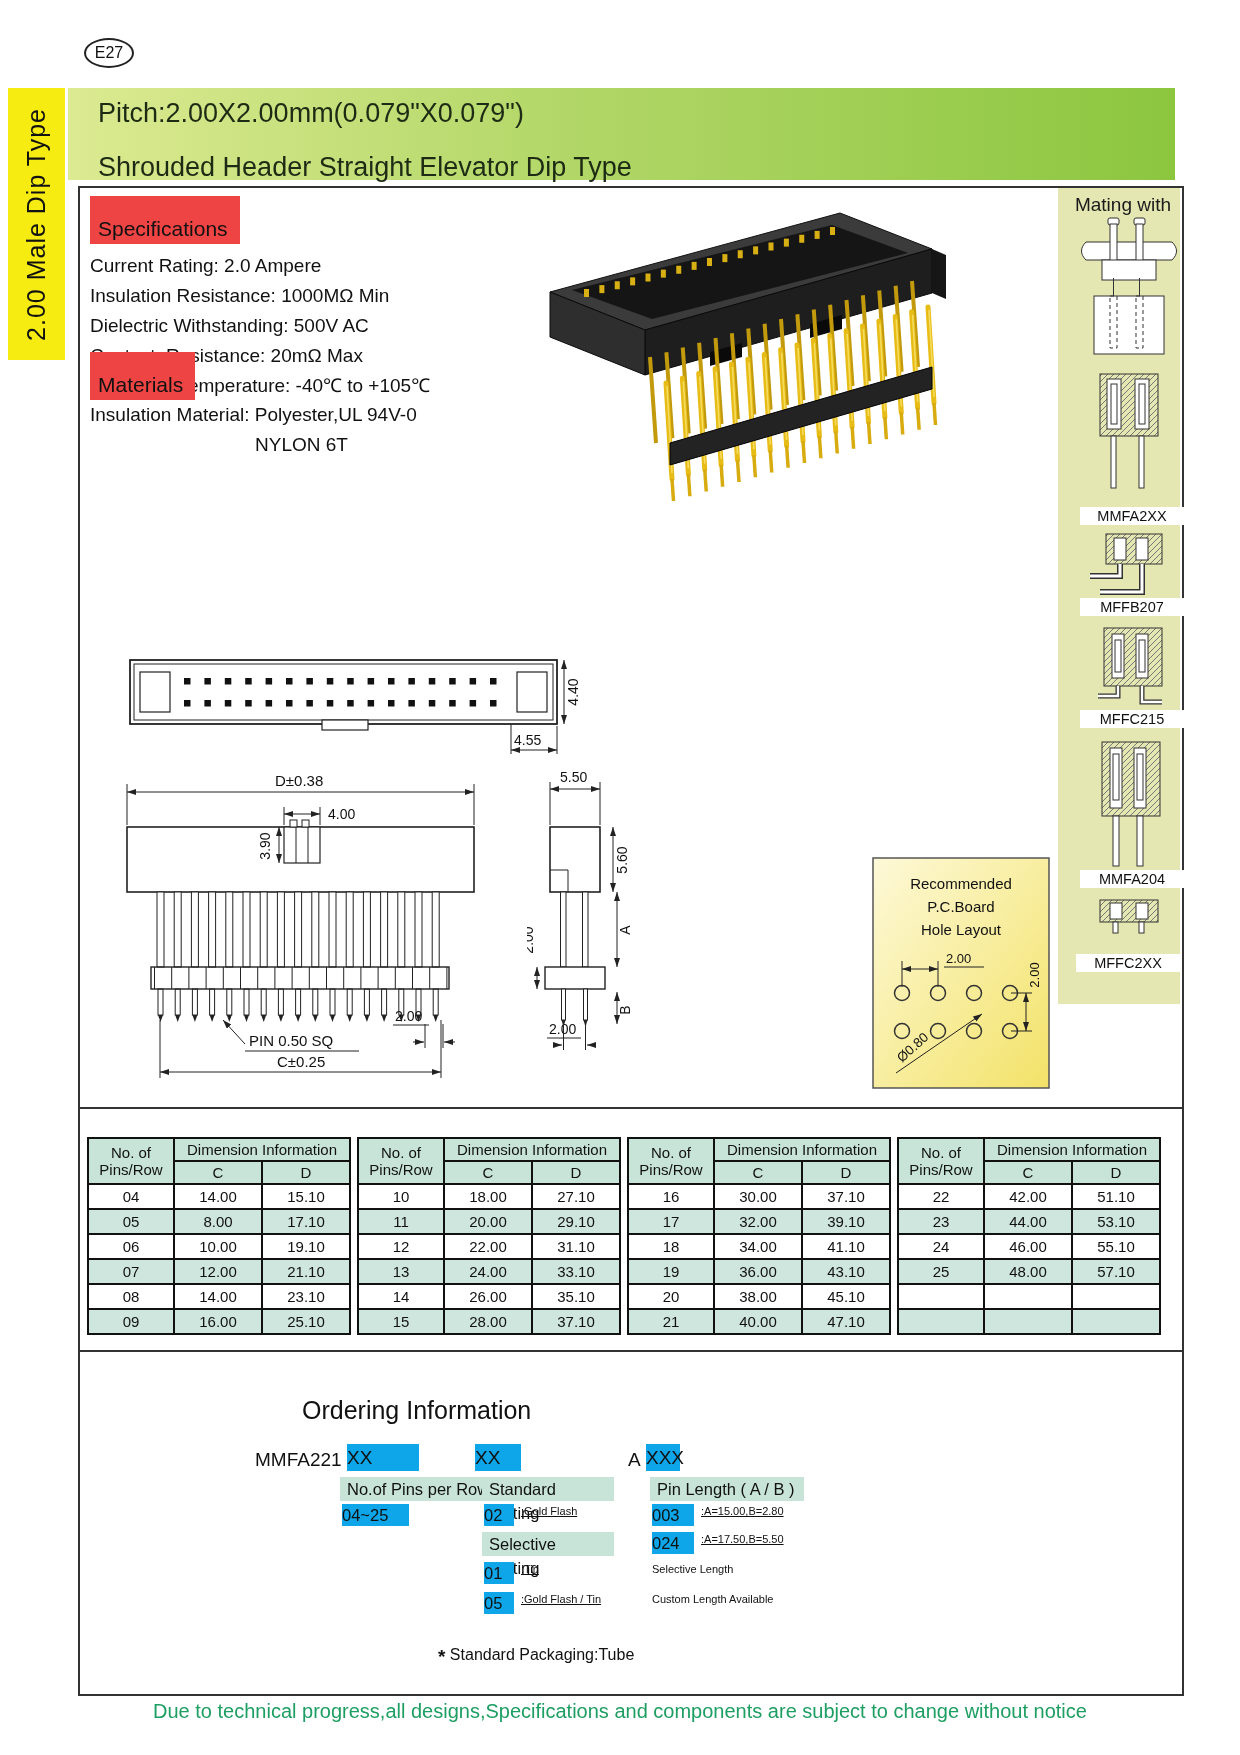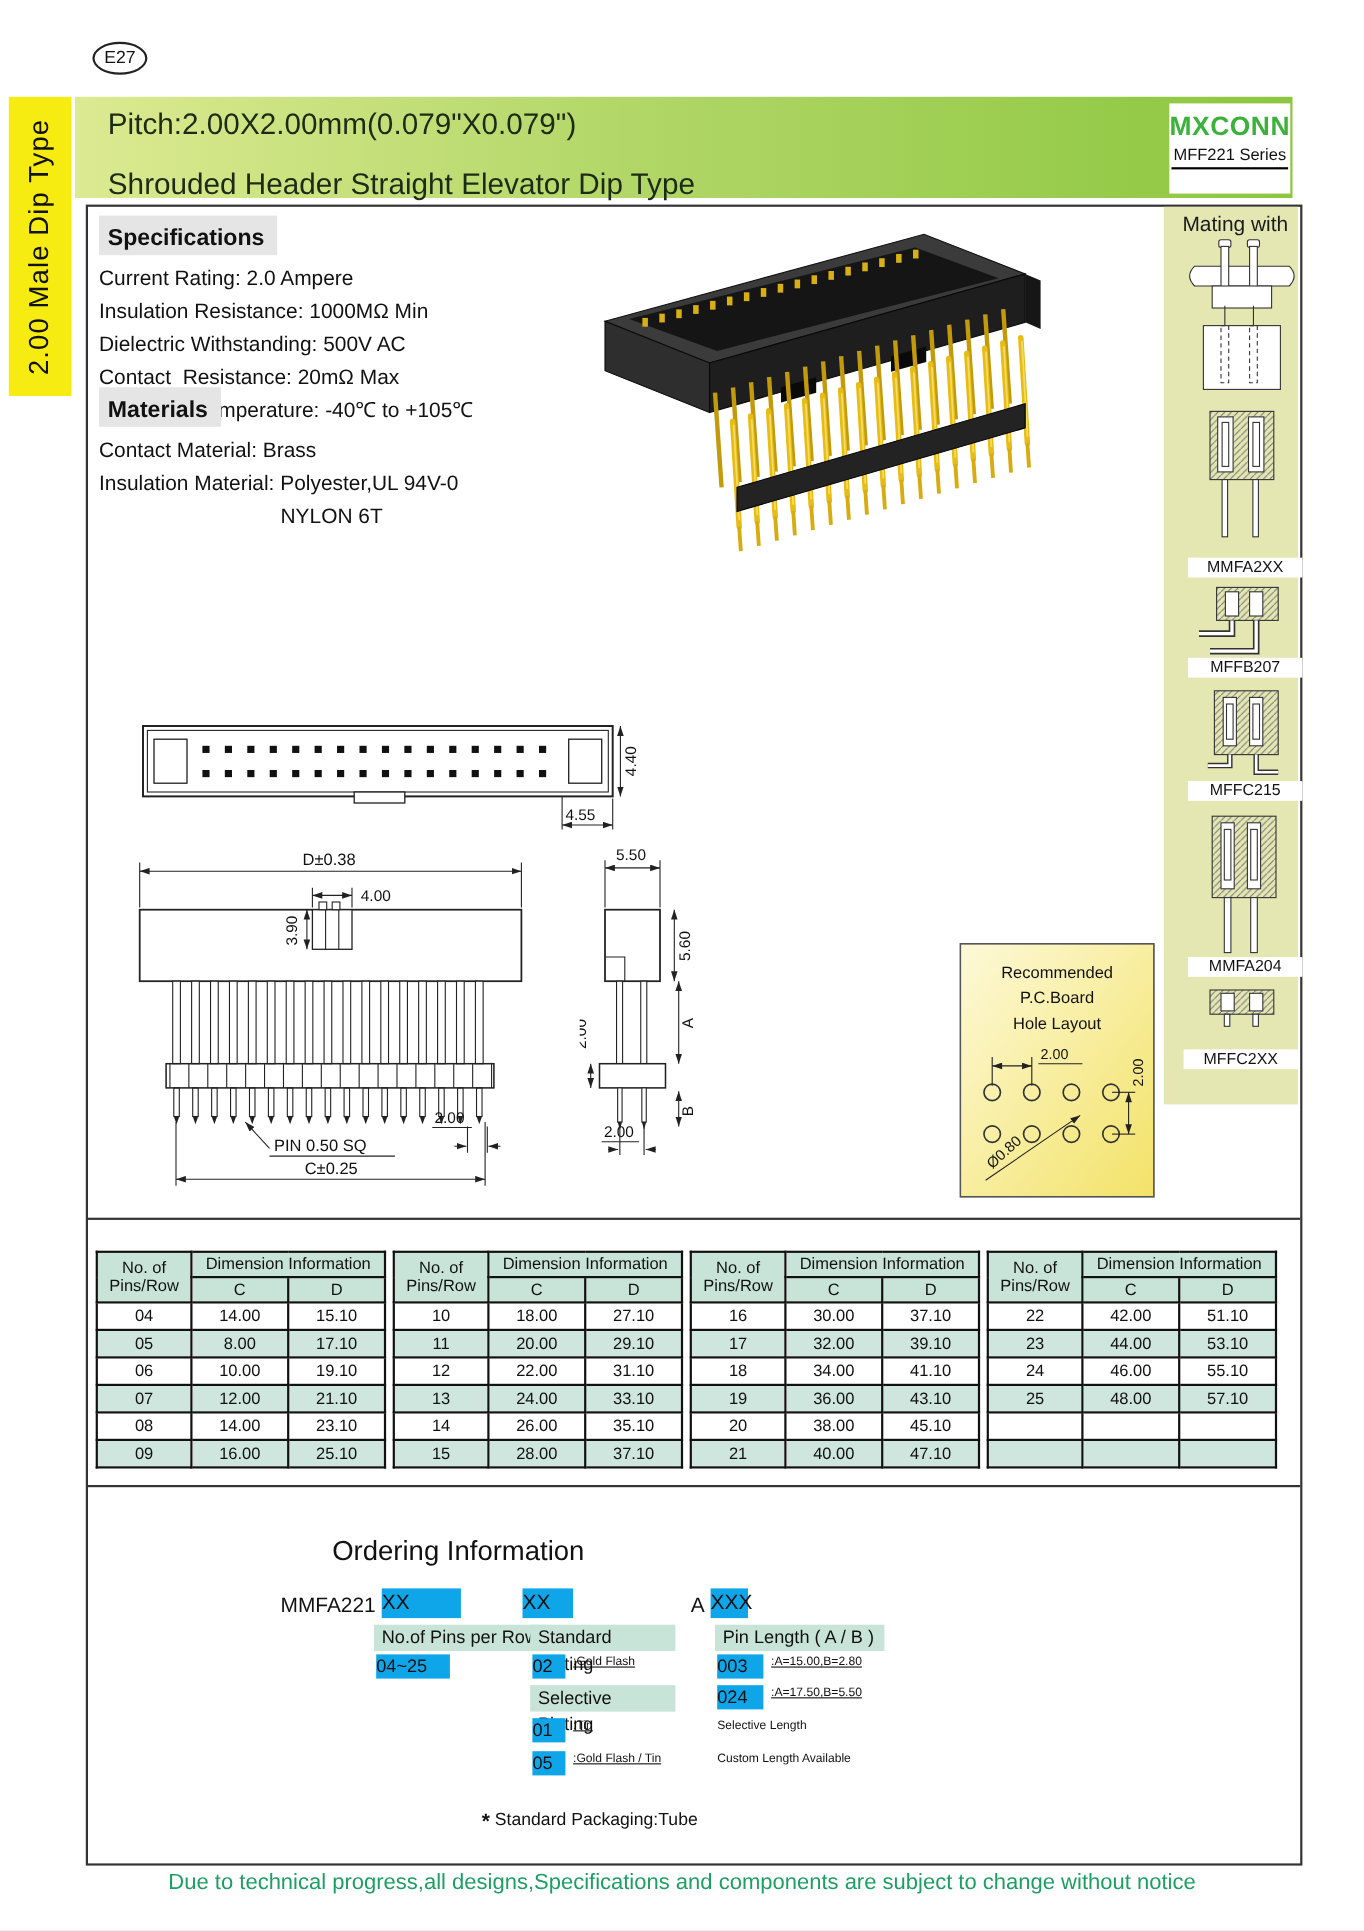--- a/index.html
+++ b/index.html
@@ -18,21 +18,21 @@
         background:linear-gradient(90deg,#dcea91 0%,#b2d768 45%,#8cc63f 100%);}
   .band .t1{position:absolute;left:30px;top:10px;font-size:27px;color:#1d2a14;}
   .band .t2{position:absolute;left:30px;top:64px;font-size:27px;color:#1d2a14;}
   .logo{left:1063px;top:94px;width:110px;height:82px;background:#fff;text-align:center;}
   .logo .brand{margin-top:8px;font-size:24px;font-weight:bold;color:#3cb13c;letter-spacing:.5px;}
   .logo .series{display:inline-block;font-size:15px;color:#111;border-bottom:2px solid #000;padding:2px 2px 3px 2px;}
   
   .frame{left:78px;top:186px;width:1102px;height:1506px;border:2px solid #333;}
   .hline{left:0;width:100%;height:2px;background:#333;}
   
-  .teal-h{background:#e5e5e5;font-weight:bold;font-size:21px;padding:9px 12px 3px 8px;display:inline-block;}
+  .teal-h{background:#ef4444;font-weight:normal;font-size:21px;padding:21px 12px 3px 8px;display:inline-block;}
   .spec-line{font-size:19px;white-space:pre;}
   
   .mating{left:978px;top:0;width:122px;height:816px;background:#e4e7b2;}
   .mating-h{left:990px;top:6px;width:106px;text-align:center;font-size:19px;color:#1a1a1a;}
   .mlabel{background:#fff;font-size:14.5px;text-align:center;padding:1px 4px;}
   
   table.tblock{position:absolute;border-collapse:collapse;table-layout:fixed;width:262px;font-size:15px;background:#fff;}
   .tblock th,.tblock td{border:2px solid #111;height:23px;text-align:center;padding:0;font-weight:normal;overflow:hidden;}
   .tblock thead th{background:#c8e4d9;height:21px;line-height:1.15;}
   .tblock tbody tr:nth-child(even) td{background:#cfe6de;}
@@ -72,39 +72,34 @@
   <div class="abs e27"><span>E27</span></div>
 
   <div class="abs side-tab">
     <span>2.00 Male Dip  Type</span>
   </div>
 
   <div class="abs band">
     <div class="t1">Pitch:2.00X2.00mm(0.079"X0.079")</div>
     <div class="t2">Shrouded Header Straight Elevator Dip Type</div>
   </div>
-  <div class="abs logo">
-    <div class="brand">MXCONN</div>
-    <div><span class="series">MFF221 Series</span></div>
-  </div>
 
   <div class="abs frame">
 
     <div class="abs" style="left:10px;top:8px;">
       <span class="teal-h">Specifications</span>
       <div class="spec-line" style="margin-top:7px;line-height:30px;">Current Rating: 2.0 Ampere</div>
       <div class="spec-line" style="line-height:30px;">Insulation Resistance: 1000MΩ Min</div>
       <div class="spec-line" style="line-height:30px;">Dielectric Withstanding: 500V AC</div>
       <div class="spec-line" style="line-height:30px;">Contact  Resistance: 20mΩ Max</div>
       <div class="spec-line" style="line-height:30px;">Operating Temperature: -40℃ to +105℃</div>
     </div>
 
     <div class="abs" style="left:10px;top:164px;">
       <span class="teal-h">Materials</span>
-      <div class="spec-line" style="margin-top:7px;line-height:30px;">Contact Material: Brass</div>
       <div class="spec-line" style="line-height:30px;">Insulation Material: Polyester,UL 94V-0</div>
       <div class="spec-line" style="line-height:30px;padding-left:165px;">NYLON 6T</div>
     </div>
 
     <svg class="abs" style="left:400px;top:9px;" width="470" height="380" viewBox="0 0 470 380">
       <polygon points="70,95 360,16 452,52 165,133" fill="#3b3b3b" stroke="#111" stroke-width="1"></polygon>
       <polygon points="92,93 352,28 428,56 172,122" fill="#151515"></polygon>
       <g id="iso-nubs">
           <rect x="104" y="92" width="5" height="8" fill="#d9b013"></rect>
           <rect x="119.375" y="88.125" width="5" height="8" fill="#d9b013"></rect>

